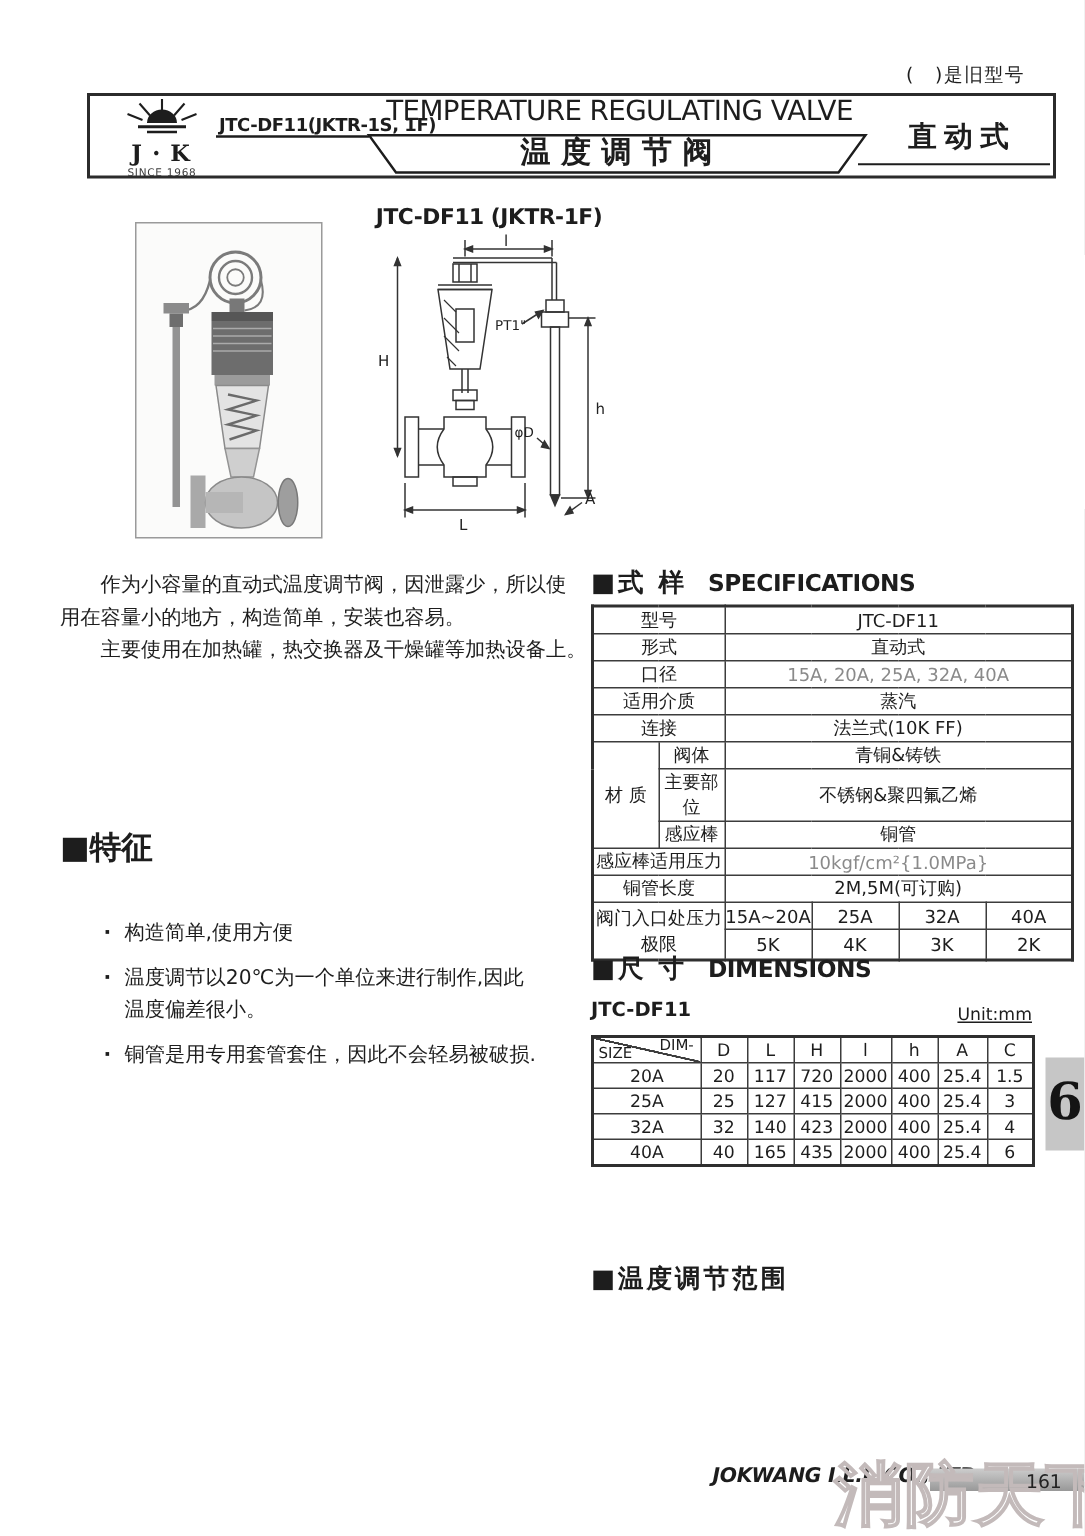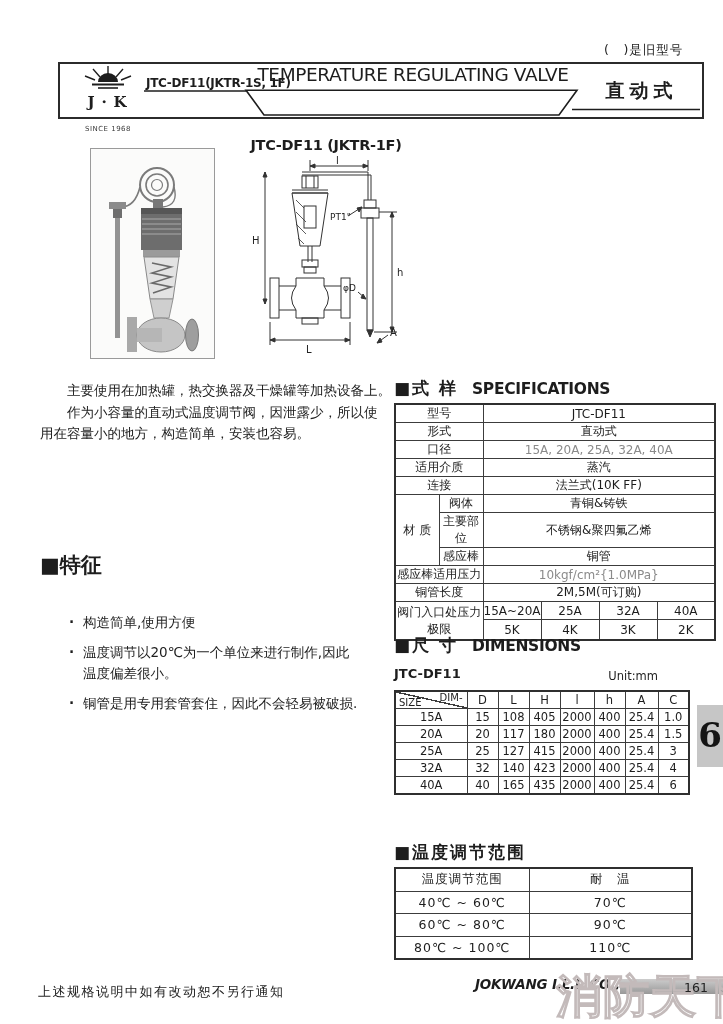--- a/index.html
+++ b/index.html
@@ -8,21 +8,21 @@
   .abs{position:absolute;}
 
   
   .old-note{left:604px;top:42px;font-size:12.5px;letter-spacing:1px;}
 
   
   .hdr{left:58px;top:62px;width:646px;height:57px;border:2px solid #2b2b2b;box-sizing:border-box;}
   .hdr-decor{left:0;top:0;width:642px;height:53px;}
   .logo{left:10px;top:2px;width:76px;text-align:center;line-height:1;}
   .logo .jk{font-family:"DejaVu Serif","Liberation Serif",serif;font-weight:bold;font-size:15px;letter-spacing:2px;margin-top:1px;}
-  .logo .since{font-size:7px;color:#3a3a3a;letter-spacing:.5px;margin-top:16px;}
+  .logo .since{font-size:7px;color:#3a3a3a;letter-spacing:.5px;margin-top:2px;}
   .model{left:86px;top:12px;font-size:12px;font-weight:bold;letter-spacing:-.3px;}
   .title-en{left:186px;top:0px;width:334px;text-align:center;font-size:18.5px;font-weight:normal;letter-spacing:-.4px;}
   .title-cn{left:196px;top:24px;width:310px;text-align:center;font-size:20px;font-weight:bold;letter-spacing:7px;text-indent:7px;}
   .type-cn{left:516px;top:14px;width:126px;text-align:center;font-size:19px;font-weight:bold;letter-spacing:5px;text-indent:5px;}
 
   
   .photo-box{left:90px;top:148px;width:125px;height:211px;border:1px solid #9a9a9a;background:#fbfbfa;box-sizing:border-box;}
   .draw-title{left:238px;top:137px;width:176px;text-align:center;font-weight:bold;font-size:14.5px;letter-spacing:-.3px;}
   .draw{left:240px;top:156px;}
 
@@ -40,21 +40,21 @@
   .sec .en{font-size:15.5px;letter-spacing:-.3px;margin-left:14px;}
 
   
   table{border-collapse:collapse;table-layout:fixed;}
   td,th{border:1px solid #3c3c3c;text-align:center;padding:0;font-weight:normal;overflow:hidden;}
   .spec{left:394px;top:403px;width:322px;border:2px solid #2f2f2f;}
   .spec td{height:17px;font-size:12px;}
   .spec td.tall{height:19px;}
   .light{color:#8a8a8a;}
   .dims-model{left:394px;top:666px;font-size:13px;font-weight:bold;}
-  .dims-unit{left:566px;top:669px;width:92px;text-align:right;font-size:11.5px;}
+  .dims-unit{left:596px;top:669px;width:92px;text-align:right;font-size:11.5px;text-decoration:underline;}
   .dims{left:394px;top:690px;width:294px;border:2px solid #2f2f2f;}
   .dims td{height:16px;font-size:11.5px;}
   .corner{position:relative;background:linear-gradient(to top right,transparent calc(50% - .7px),#3c3c3c calc(50% - .7px),#3c3c3c calc(50% + .7px),transparent calc(50% + .7px));}
   .corner .c-top{position:absolute;top:0;right:4px;font-size:10px;}
   .corner .c-bot{position:absolute;bottom:0;left:3px;font-size:10px;}
   .temp{left:394px;top:867px;width:297px;border:2px solid #2f2f2f;}
   .temp td{height:21.5px;font-size:12.5px;letter-spacing:1px;}
 
   
   .tab6{left:697px;top:705px;width:26px;height:62px;background:#c6c6c6;text-align:center;}
@@ -94,20 +94,21 @@
         </g>
         <path d="M18,16 A10,9 0 0 1 38,16 Z" fill="#1d1d1d"></path>
         <line x1="12" y1="18.5" x2="44" y2="18.5" stroke="#1d1d1d" stroke-width="2"></line>
         <line x1="18" y1="22" x2="38" y2="22" stroke="#1d1d1d" stroke-width="1.6"></line>
       </svg>
       <div class="jk">J・K</div>
       <div class="since">SINCE 1968</div>
     </div>
     <div class="abs model">JTC-DF11(JKTR-1S, 1F)</div>
     <div class="abs title-en">TEMPERATURE REGULATING VALVE</div>
+    <div class="abs title-cn">温度调节阀</div>
     <div class="abs type-cn">直动式</div>
   </div>
 
   <div class="abs photo-box">
     <svg width="123" height="209" viewBox="0 0 123 209">
       <circle cx="66" cy="36" r="17" fill="none" stroke="#7b7b7b" stroke-width="2"></circle>
       <circle cx="66" cy="36" r="11" fill="none" stroke="#7b7b7b" stroke-width="1.6"></circle>
       <circle cx="66" cy="36" r="5.5" fill="none" stroke="#7b7b7b" stroke-width="1.2"></circle>
       <path d="M49,38 Q44,58 30,58" fill="none" stroke="#7b7b7b" stroke-width="1.6"></path>
       <path d="M83,38 Q88,56 72,58" fill="none" stroke="#7b7b7b" stroke-width="1.4"></path>
@@ -192,23 +193,23 @@
     <text x="96" y="8" font-size="10">l</text>
     <text x="12" y="88" font-size="10">H</text>
     <text x="157" y="120" font-size="10">h</text>
     <text x="103" y="135" font-size="9">φD</text>
     <text x="150" y="180" font-size="10">A</text>
     <text x="66" y="197" font-size="10">L</text>
     <text x="90" y="64" font-size="9">PT1"</text>
   </svg>
 
   <div class="abs intro">
-    <p>主要使用在加热罐，热交换器及干燥罐等加热设备上。</p>
     <p>作为小容量的直动式温度调节阀，因泄露少，所以使
 用在容量小的地方，构造简单，安装也容易。</p>
+    <p>主要使用在加热罐，热交换器及干燥罐等加热设备上。</p>
   </div>
 
   <div class="abs feat-title">■特征</div>
   <ul class="abs features">
       <li>构造简单,使用方便</li>
       <li>温度调节以20℃为一个单位来进行制作,因此
 温度偏差很小。</li>
       <li>铜管是用专用套管套住，因此不会轻易被破损.</li>
     </ul>
 
@@ -308,34 +309,24 @@
           <td>L</td>
           <td>H</td>
           <td>l</td>
           <td>h</td>
           <td>A</td>
           <td>C</td>
         </tr>
     </tbody>
       <tbody>
         <tr>
-          <td>15A</td>
-          <td>15</td>
-          <td>108</td>
-          <td>405</td>
-          <td>2000</td>
-          <td>400</td>
-          <td>25.4</td>
-          <td>1.0</td>
-        </tr>
-        <tr>
           <td>20A</td>
           <td>20</td>
           <td>117</td>
-          <td>180</td>
+          <td>720</td>
           <td>2000</td>
           <td>400</td>
           <td>25.4</td>
           <td>1.5</td>
         </tr>
         <tr>
           <td>25A</td>
           <td>25</td>
           <td>127</td>
           <td>415</td>
@@ -365,46 +356,19 @@
           <td>6</td>
         </tr>
       </tbody>
   </table>
 
   <div class="abs tab6"><span>6</span></div>
 
   <div class="abs sec" style="left:394px;top:841px;">
     <span class="cn">■温度调节范围</span>
   </div>
-  <table class="abs temp">
-    <colgroup>
-        <col style="width:134px">
-        <col style="width:163px">
-      </colgroup>
-    <tbody>
-        <tr>
-      <td>温度调节范围</td>
-      <td>耐　温</td>
-    </tr>
-    </tbody>
-      <tbody>
-        <tr>
-          <td>40℃ ~ 60℃</td>
-          <td>70℃</td>
-        </tr>
-        <tr>
-          <td>60℃ ~ 80℃</td>
-          <td>90℃</td>
-        </tr>
-        <tr>
-          <td>80℃ ~ 100℃</td>
-          <td>110℃</td>
-        </tr>
-      </tbody>
-  </table>
-
-  <div class="abs f-note">上述规格说明中如有改动恕不另行通知</div>
+
   <div class="abs f-comp">JOKWANG I.L.I. CO., LTD</div>
   <div class="abs f-bar"></div>
   <div class="abs wm">消防天下</div>
   <div class="abs f-page">161</div>
 
 </div>
 
 </body></html>

